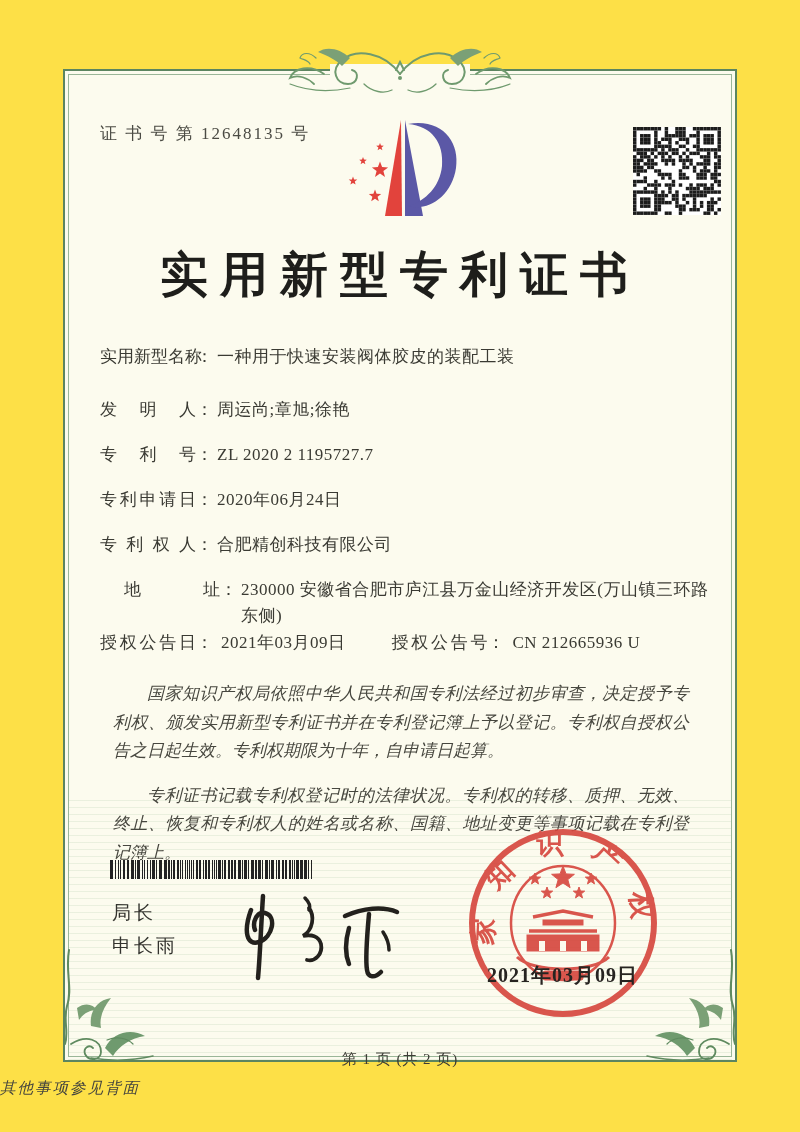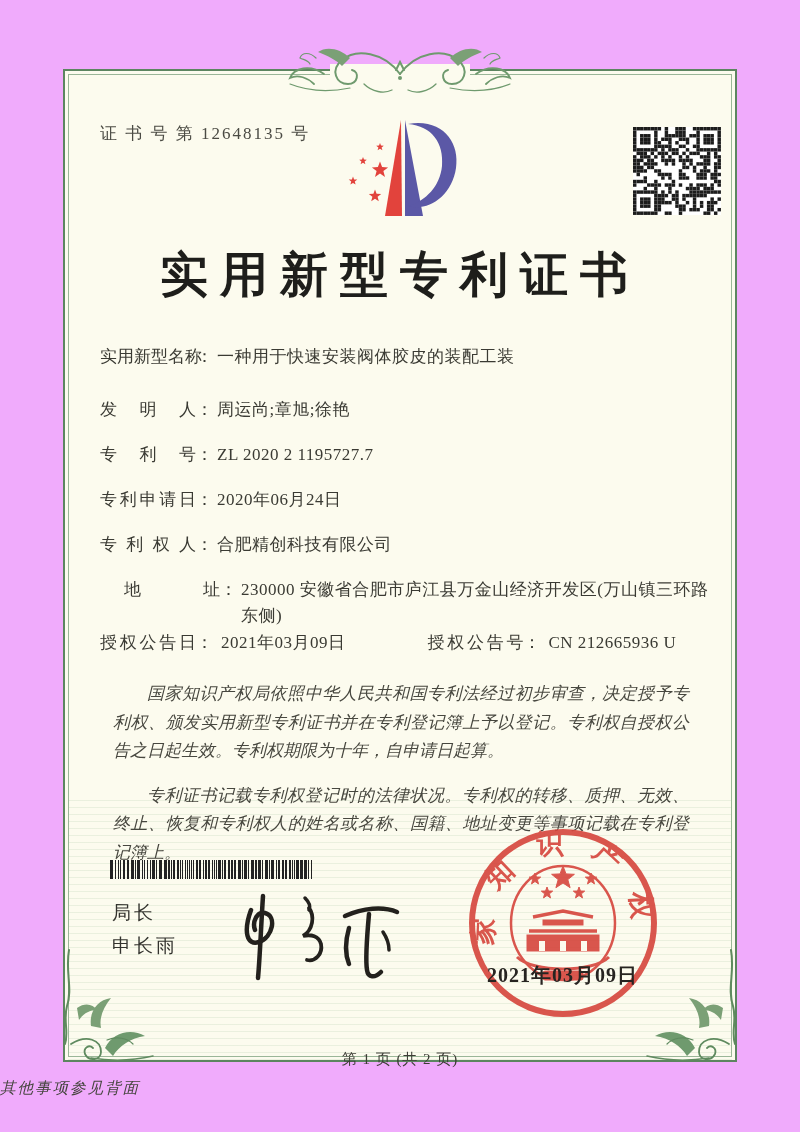--- a/index.html
+++ b/index.html
@@ -1,17 +1,17 @@
 <!DOCTYPE html>
 <html><head>
 <meta charset="utf-8">
 <style>
   html,body{margin:0;padding:0;}
   body{width:800px;height:1132px;background:#fbfaf1;font-family:"Liberation Serif","DejaVu Serif",serif;color:#3a3a33;}
-  .page{position:relative;width:800px;height:1132px;overflow:hidden;background:#f0abfc;}
+  .page{position:relative;width:800px;height:1132px;overflow:hidden;background:#fde047;}
   .paper-inner{position:absolute;left:63px;top:69px;right:63px;bottom:70px;background:#fcfbee;}
   .stripes{position:absolute;left:68px;right:68px;top:798px;height:262px;
     background:repeating-linear-gradient(0deg, rgba(140,180,138,0.16) 0 1px, rgba(140,180,138,0) 1px 7px);}
   .frame{position:absolute;left:63px;top:69px;right:63px;bottom:70px;border:2px solid #5c8560;}
   .frame-inner{position:absolute;left:3px;top:3px;right:3px;bottom:3px;border:1px solid #9ab698;}
   .ornament-top{position:absolute;left:280px;top:40px;}
   .corner{position:absolute;width:95px;height:115px;}
   .corner-bl{left:61px;top:948px;}
   .corner-br{left:644px;top:948px;transform:scaleX(-1);}
   .cert-no{position:absolute;left:100px;top:122px;font-size:17px;letter-spacing:2px;color:#4b4b44;}
@@ -19,21 +19,21 @@
   .qr{position:absolute;left:633px;top:127px;}
   .title{position:absolute;left:0;top:243px;width:100%;text-align:center;font-size:48px;font-weight:bold;
     letter-spacing:12px;color:#1e1e1b;}
   .content{position:absolute;left:100px;top:344px;width:606px;font-size:17px;}
   .frow{line-height:26px;margin-bottom:19px;white-space:nowrap;}
   .frow:first-child{margin-bottom:27px;}
   .frow:last-child{margin-bottom:2px;margin-left:24px;}
   .flabel{display:inline-block;width:96px;text-align:justify;text-align-last:justify;vertical-align:top;}
   .fcolon{display:inline-block;vertical-align:top;margin-right:4px;}
   .fvalue{display:inline-block;width:472px;vertical-align:top;white-space:normal;letter-spacing:0.5px;}
-  .grant-row{position:absolute;left:100px;top:630px;width:640px;display:flex;font-size:17px;line-height:26px;gap:36px;}
+  .grant-row{position:absolute;left:100px;top:630px;width:640px;display:flex;font-size:17px;line-height:26px;}
   .gpair{white-space:nowrap;}
   .gpair2{margin-left:46px;}
   .gvalue{letter-spacing:0.5px;margin-left:4px;}
   .paragraphs{position:absolute;left:97px;top:664px;width:608px;font-size:17px;line-height:28.5px;
     font-style:italic;color:#47473f;text-align:justify;}
   .paragraphs p{margin:16px;text-indent:2em;}
   .barcode{position:absolute;left:110px;top:860px;}
   .sig-labels{position:absolute;left:112px;top:896px;font-family:Liberation Sans, sans-serif;
     font-size:19px;letter-spacing:3px;color:#33332e;line-height:33px;}
   .signature{position:absolute;left:225px;top:886px;}

